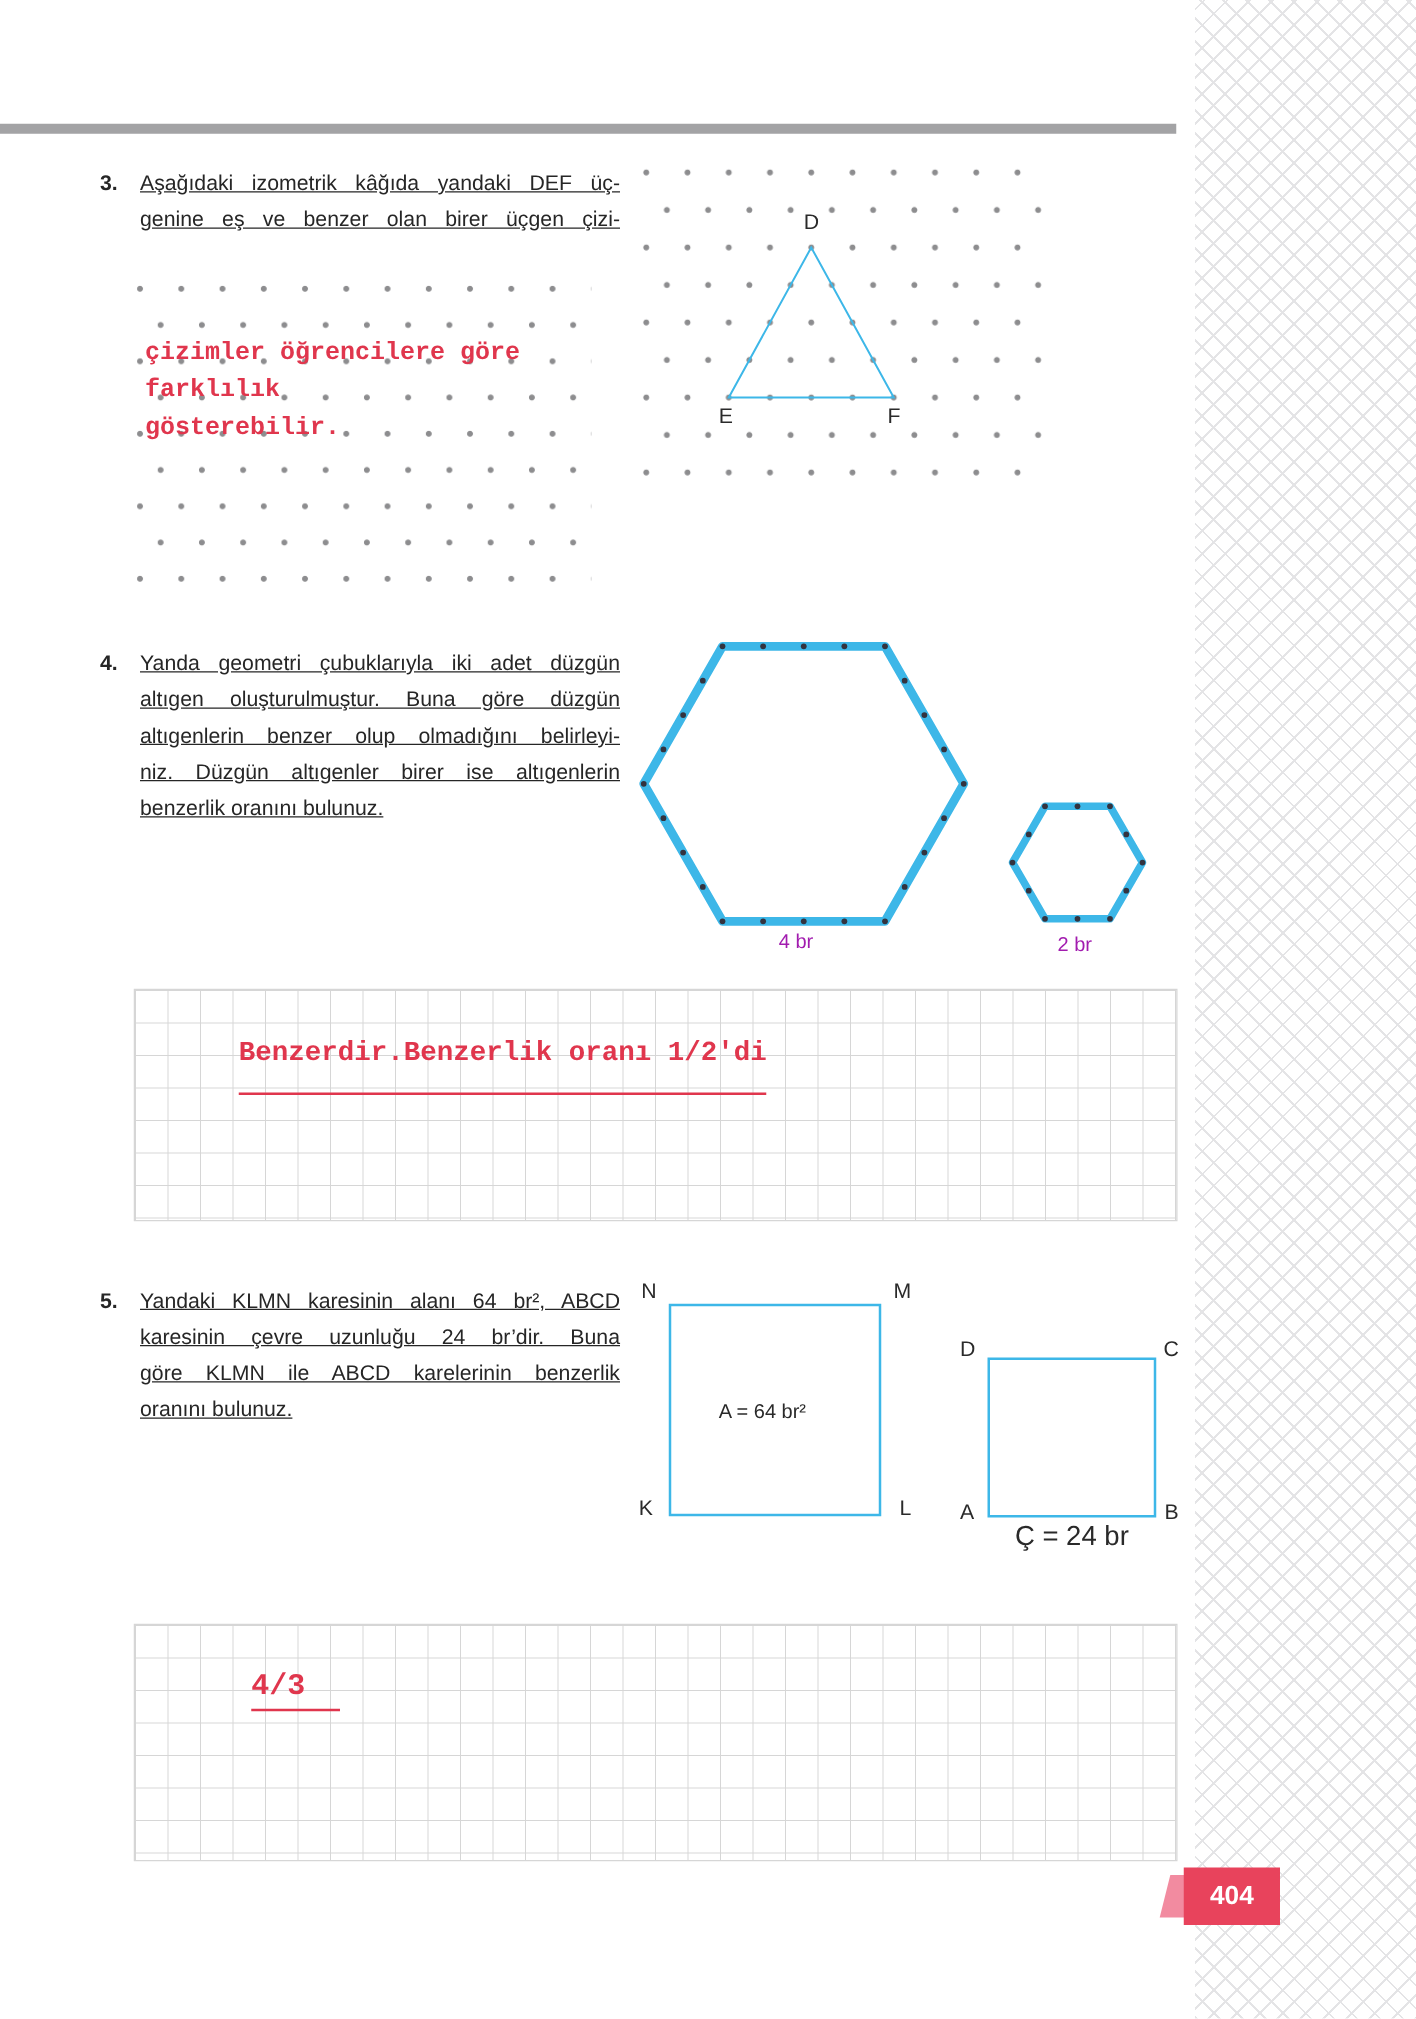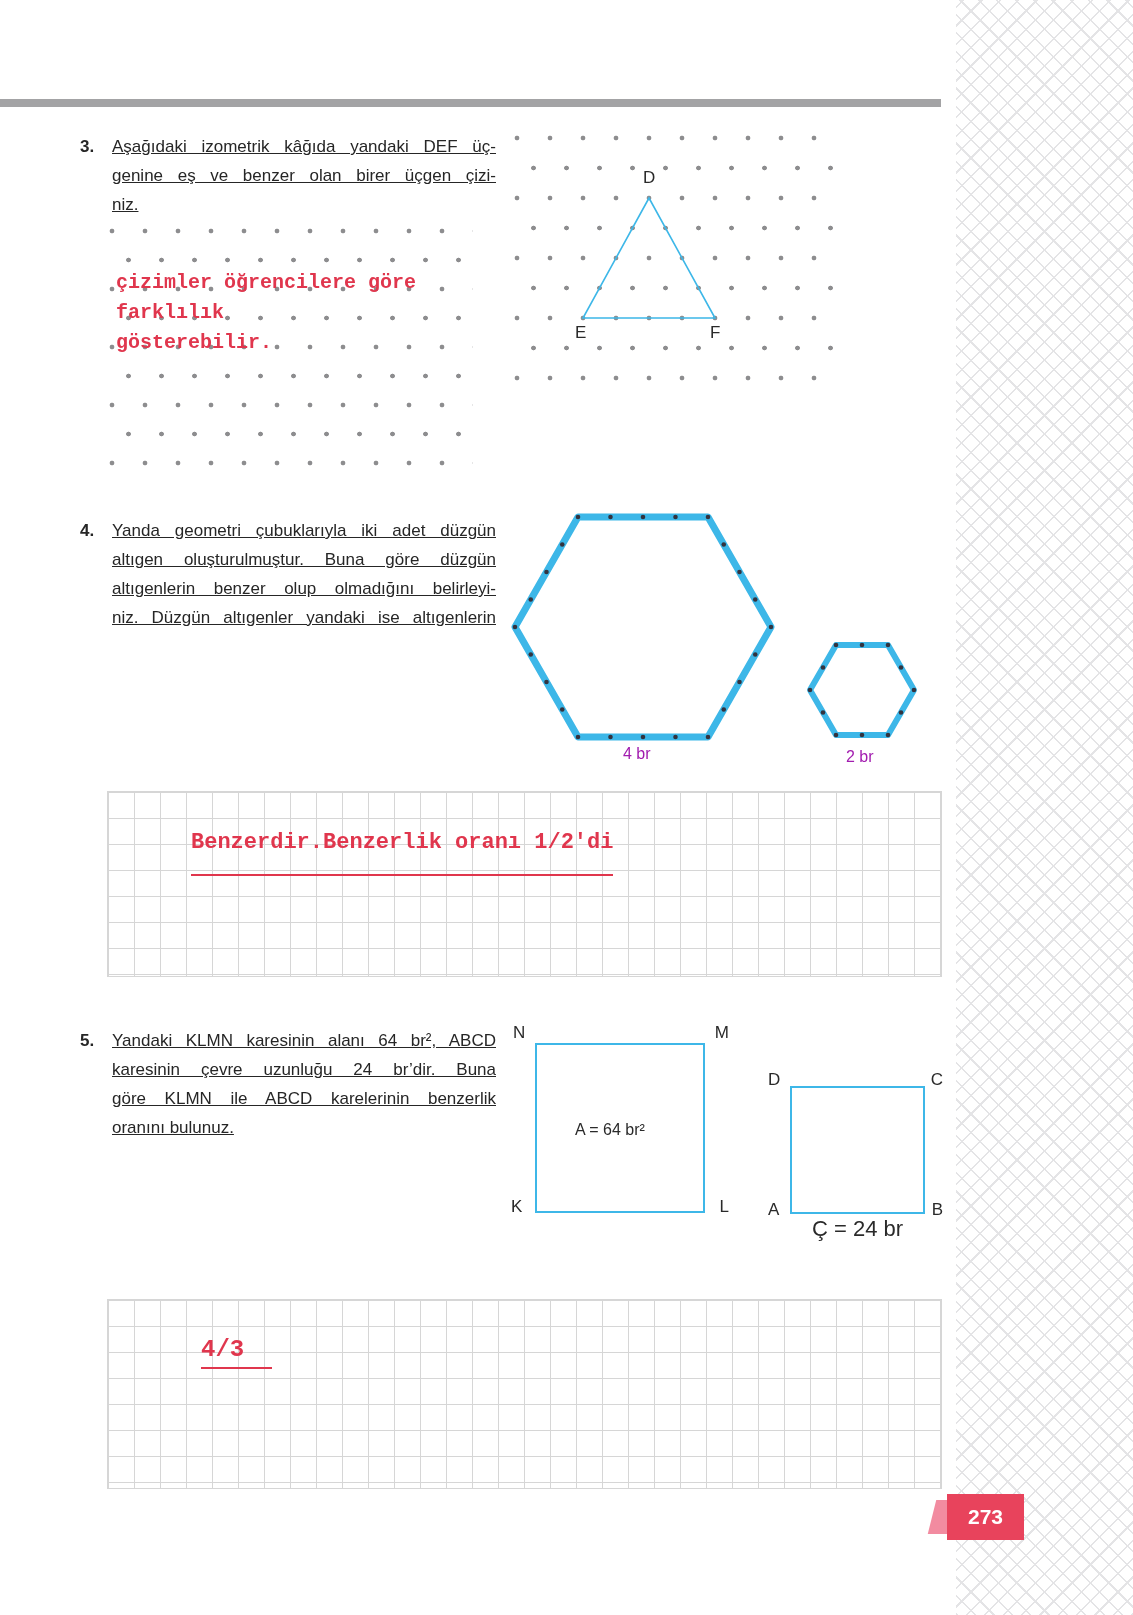--- a/index.html
+++ b/index.html
@@ -77,21 +77,20 @@
 
 <div class="page">
 
   <div class="crosshatch"></div>
   <div class="top-bar"></div>
 
   <div class="qnum" style="left:80px; top:132px;">3.</div>
   <div class="qtext" style="left:112px; top:132px;">
     <div class="ln jl">Aşağıdaki izometrik kâğıda yandaki DEF üç-</div>
     <div class="ln jl">genine eş ve benzer olan birer üçgen çizi-</div>
-    <div class="ln">niz.</div>
   </div>
 
   <div class="iso-dots" style="left:105px; top:224px; width:368px; height:246px;"></div>
 
   <div class="q3-answer red">
     <div>çizimler öğrencilere göre farklılık</div>
     <div>gösterebilir.</div>
   </div>
 
   <div class="iso-dots right" style="left:512px; top:131px; width:322px; height:258px;"></div>
@@ -100,21 +99,22 @@
   </svg>
   <div class="corner-label" style="left:643px; top:168px;">D</div>
   <div class="corner-label" style="left:575px; top:323px;">E</div>
   <div class="corner-label" style="left:710px; top:323px;">F</div>
 
   <div class="qnum" style="left:80px; top:516px;">4.</div>
   <div class="qtext" style="left:112px; top:516px;">
     <div class="ln jl">Yanda geometri çubuklarıyla iki adet düzgün</div>
     <div class="ln jl">altıgen oluşturulmuştur. Buna göre düzgün</div>
     <div class="ln jl">altıgenlerin benzer olup olmadığını belirleyi-</div>
-    <div class="ln jl">niz. Düzgün altıgenler yandaki ise altıgenlerin</div>
+    <div class="ln jl">niz. Düzgün altıgenler birer ise altıgenlerin</div>
+    <div class="ln">benzerlik oranını bulunuz.</div>
   </div>
 
   <svg style="left:505px; top:505px;" width="420" height="250" viewBox="0 0 420 250">
     <polygon points="10,122 73,12 203,12 266,122 203,232 73,232" fill="none" stroke="#3db7e8" stroke-width="7" stroke-linejoin="round"></polygon>
     <polygon points="305,185 331,140 383,140 409,185 383,230 331,230" fill="none" stroke="#3db7e8" stroke-width="6" stroke-linejoin="round"></polygon>
   <circle cx="10" cy="122" r="2.3" fill="#33333f"></circle>
       <circle cx="25.75" cy="94.5" r="2.3" fill="#33333f"></circle>
       <circle cx="41.5" cy="67" r="2.3" fill="#33333f"></circle>
       <circle cx="57.25" cy="39.5" r="2.3" fill="#33333f"></circle>
       <circle cx="73" cy="12" r="2.3" fill="#33333f"></circle>
@@ -180,16 +180,16 @@
     <span class="corner-label" style="right:-20px; bottom:-8px;">B</span>
     <span class="perim-label">Ç = 24 br</span>
   </div>
 
   <div class="grid-paper" style="top:1267px; height:188px;margin-top:32px;">
     <span class="answer-small red" style="left:93px; top:36px;">4/3</span>
   </div>
 
   <div class="page-badge">
     <div class="badge-tail"></div>
-    <div class="badge-body">273</div>
+    <div class="badge-body">404</div>
   </div>
 
 </div>
 
 </body></html>

